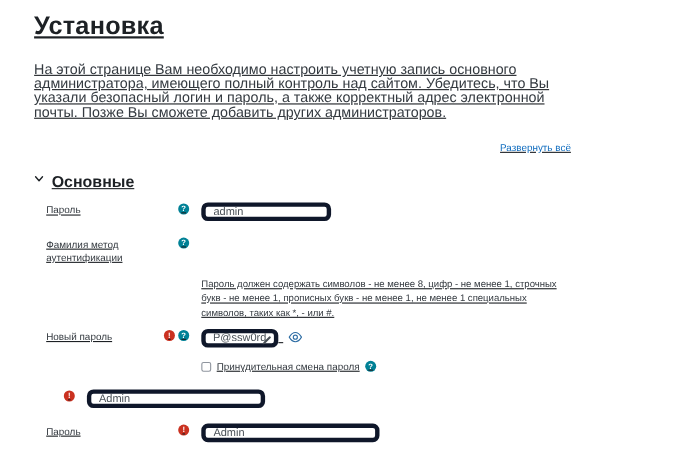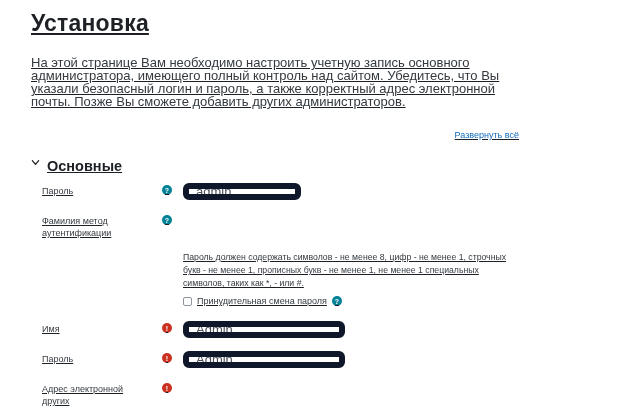--- a/index.html
+++ b/index.html
@@ -19,21 +19,21 @@
 
   .form-row { display:flex; align-items:flex-start; margin-bottom:12px; }
   .col-label { width:104px; padding-left:11px; padding-top:3px; font-size:9px; line-height:12px; color:#343a40; }
   .col-icons { width:48px; display:flex; justify-content:flex-end; gap:3px; padding-right:11px; padding-top:3px; }
   .col-control { flex:1; }
 
   .badge { display:inline-flex; width:10px; height:10px; border-radius:50%; align-items:center; justify-content:center; font-size:7px; font-weight:bold; color:#fff; line-height:1; cursor:pointer; }
   .badge-help { background:#008196; }
   .badge-req  { background:#ca3120; cursor:default; }
 
-  input.text { height:17px; border:6px solid #0f172a; border-radius:6px; padding:0 7px; font-size:13px; color:#495057; font-family:"Liberation Sans", sans-serif; background:#fff; outline:none; }
+  input.text { height:17px; border:4px solid #0f172a; border-radius:6px; padding:0 7px; font-size:10px; color:#495057; font-family:"Liberation Sans", sans-serif; background:#fff; outline:none; }
   .w-login { width:118px; }
   .w-pass  { width:70px; padding-right:17px; }
   .w-wide  { width:162px; }
 
   .static-text { font-size:9px; color:#343a40; padding-top:3px; }
   .hint-row { margin-top:10px; margin-bottom:6px; }
   .hint { font-size:8.7px; line-height:13px; color:#343a40; max-width:452px; }
 
   .pw-wrap { position:relative; display:inline-block; }
   .pw-wrap .pencil { position:absolute; right:6px; top:4px; }
@@ -86,35 +86,57 @@
     </div>
 
     <div class="form-row hint-row">
       <div class="col-label"></div>
       <div class="col-icons"></div>
       <div class="col-control">
         <div class="hint">Пароль должен содержать символов - не менее 8, цифр - не менее 1, строчных букв - не менее 1, прописных букв - не менее 1, не менее 1 специальных символов, таких как *, - или #.</div>
       </div>
     </div>
 
+    <div class="form-row">
+      <div class="col-label"><label>Новый пароль</label></div>
+      <div class="col-icons">
+        <span class="badge badge-req">!</span>
+        <span class="badge badge-help">?</span>
+      </div>
+      <div class="col-control">
+        <span class="pw-wrap">
+          <input type="text" class="text w-pass" value="P@ssw0rd" style="">
+          <span class="pencil">
+            <svg width="9" height="9" viewBox="0 0 10 10">
+                <path d="M1 9 L1.6 6.9 L7.4 1.1 A0.8 0.8 0 0 1 8.6 1.1 L8.9 1.4 A0.8 0.8 0 0 1 8.9 2.6 L3.1 8.4 Z" fill="#495057"></path>
+              </svg>
+          </span>
+        </span>
+        <span class="eye">
+          <svg width="13" height="11" viewBox="0 0 14 11">
+            <path d="M1 5.5 C3 2.2 5 1 7 1 C9 1 11 2.2 13 5.5 C11 8.8 9 10 7 10 C5 10 3 8.8 1 5.5 Z" fill="none" stroke="#2e6da4" stroke-width="1.1"></path>
+            <circle cx="7" cy="5.5" r="2" fill="none" stroke="#2e6da4" stroke-width="1.1"></circle>
+          </svg>
+        </span>
+      </div>
+    </div>
 
     <div class="form-row checkbox-row">
       <div class="col-label"></div>
       <div class="col-icons"></div>
       <div class="col-control">
         <span class="checkbox-line">
           <input type="checkbox" style="">
           <span class="cb-label">Принудительная смена пароля</span>
           <span class="badge badge-help">?</span>
         </span>
       </div>
     </div>
 
     <div class="form-row">
-      <div class="col-label"><label>Имя</label></div>
       <div class="col-icons">
         <span class="badge badge-req">!</span>
       </div>
       <div class="col-control">
         <input type="text" class="text w-wide" value="Admin" style="">
       </div>
     </div>
 
     <div class="form-row">
       <div class="col-label"><label>Пароль</label></div>

